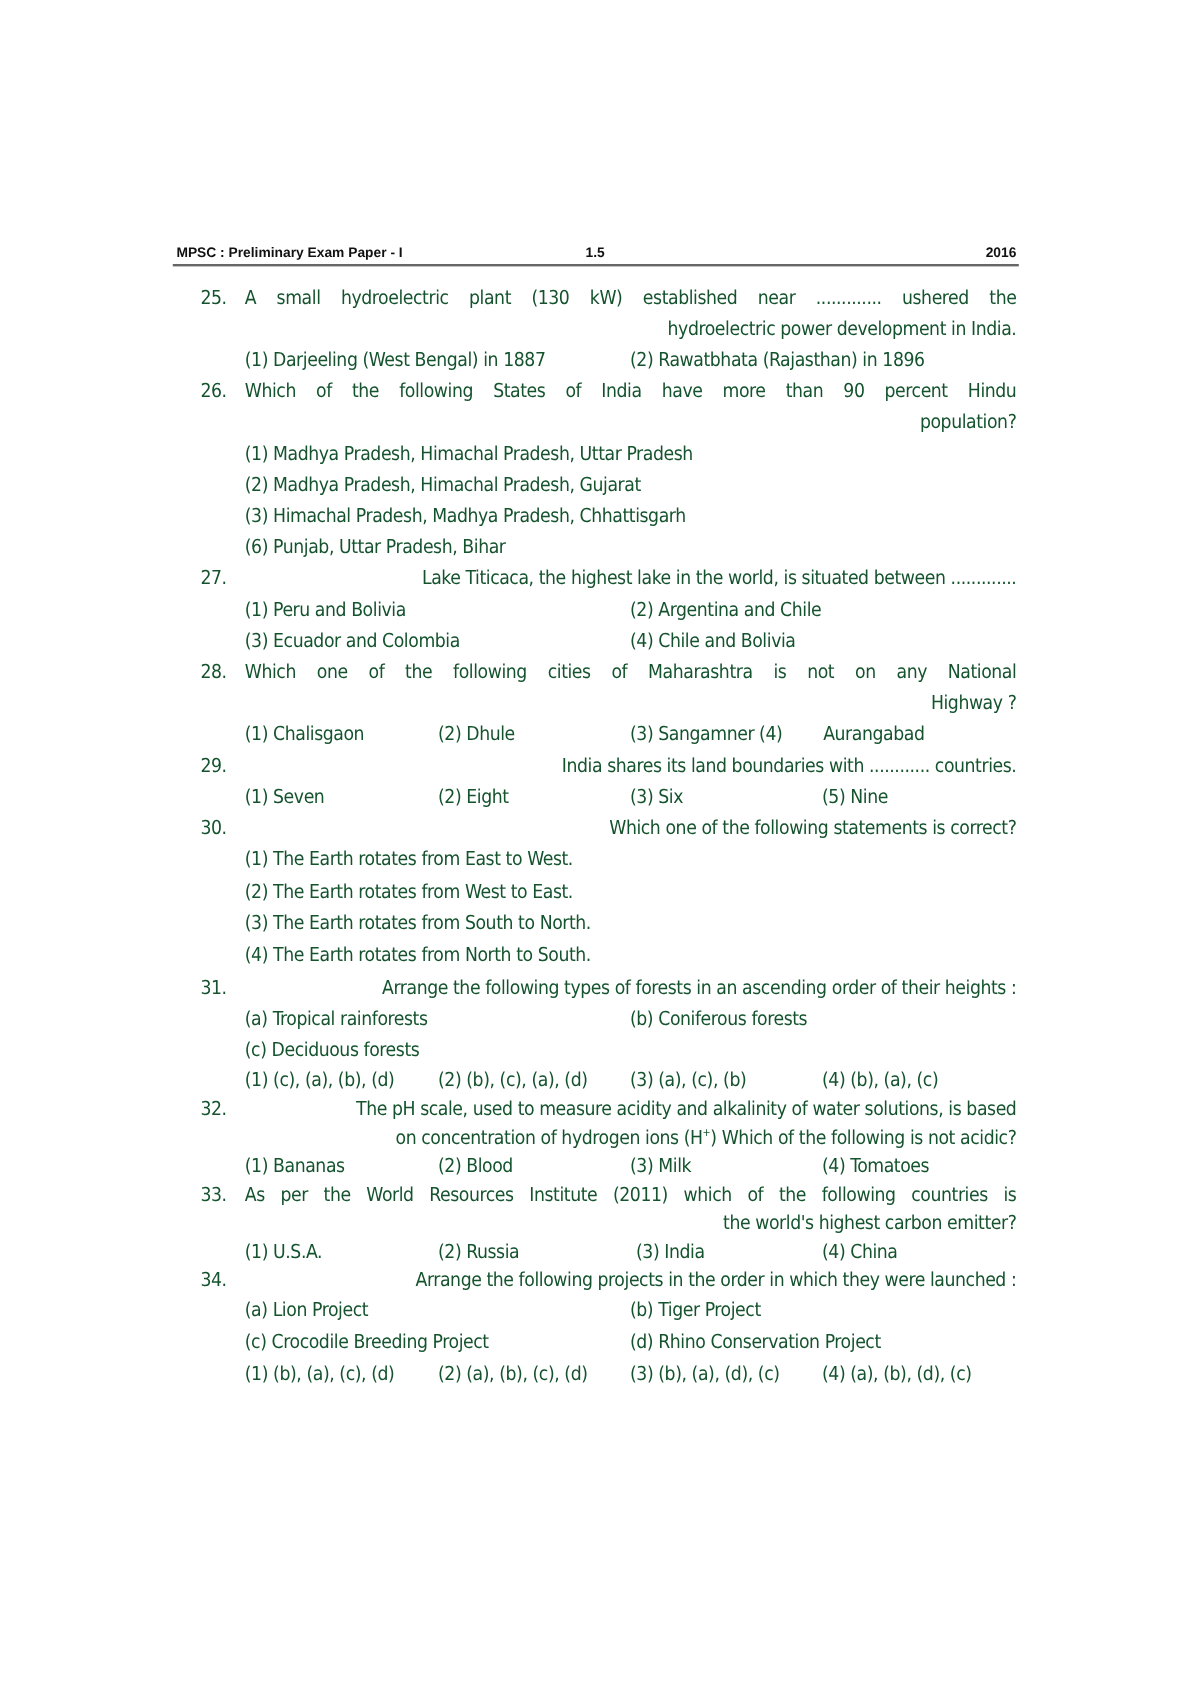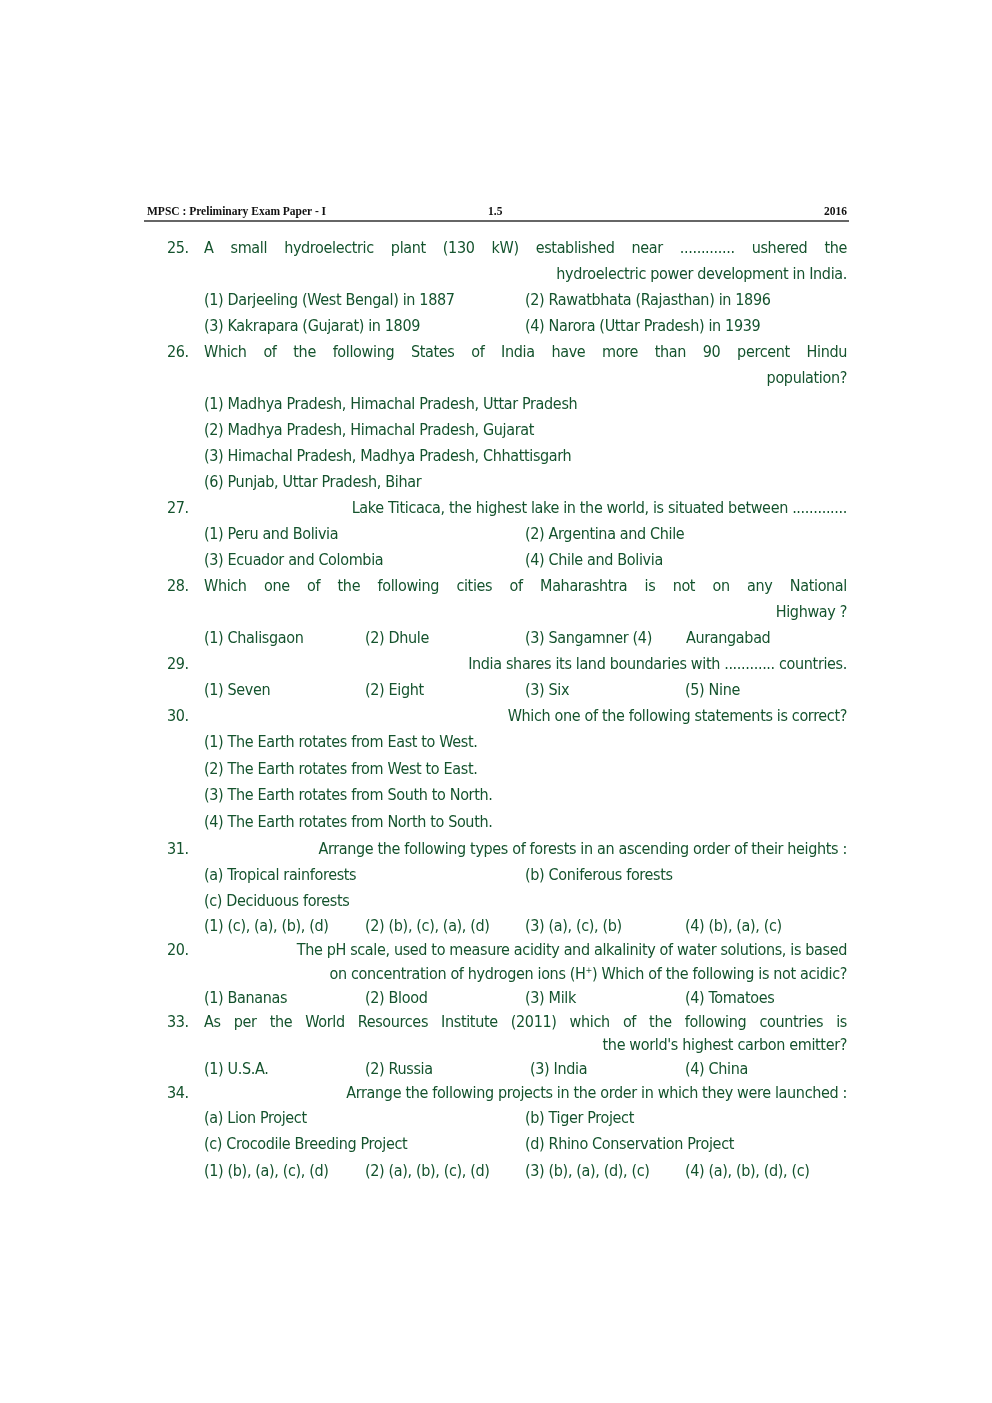--- a/index.html
+++ b/index.html
@@ -2,21 +2,21 @@
 <html><head>
 <meta charset="utf-8">
 <style>
   html, body { margin: 0; padding: 0; background: #ffffff; }
   body {
     width: 992px; height: 1403px; position: relative; overflow: hidden;
     font-family: "Liberation Sans", sans-serif; color: #111;
   }
   .header {
     position: absolute; left: 145px; top: 204px; width: 702px; height: 16px;
-    font-family: Liberation Serif, serif; font-weight: bold; font-size: 11.5px;
+    font-family: Liberation Sans, sans-serif; font-weight: bold; font-size: 11.5px;
     color: #111;
   }
   .header .left { position: absolute; left: 2px; top: 1px; }
   .header .center { position: absolute; left: 343px; top: 1px; }
   .header .right { position: absolute; right: 0; top: 1px; }
   .rule {
     position: absolute; left: 144px; top: 220px; width: 705px; height: 2px;
     background: #666;
   }
   .content {
@@ -51,24 +51,20 @@
       <span class="qnum">25.</span>
       <span class="qtext justify">A  small hydroelectric plant (130 kW) established near ............. ushered the</span>
     </div>
     <div class="qline">
         <span class="qtext">hydroelectric power development in India.</span>
       </div>
     <div class="qline">
       <span class="opt c1">(1)  Darjeeling (West Bengal) in 1887</span>
       <span class="opt c3">(2)  Rawatbhata (Rajasthan) in 1896</span>
     </div>
-    <div class="qline">
-      <span class="opt c1">(3)  Kakrapara (Gujarat) in 1809</span>
-      <span class="opt c3">(4)  Narora (Uttar Pradesh) in 1939</span>
-    </div>
   </div>
 
   <div class="q">
     <div class="qline">
       <span class="qnum">26.</span>
       <span class="qtext justify">Which of the following States of India have more than 90 percent Hindu</span>
     </div>
     <div class="qline">
         <span class="qtext">population?</span>
       </div>
@@ -164,21 +160,21 @@
     <div class="qline" style="height:24px;line-height:24px">
       <span class="opt c1">(1)  (c), (a), (b), (d)</span>
       <span class="opt c2">(2)  (b), (c), (a), (d)</span>
       <span class="opt c3">(3)  (a), (c), (b)</span>
       <span class="opt c4">(4)  (b), (a), (c)</span>
     </div>
   </div>
 
   <div class="q">
     <div class="qline" style="height:24px;line-height:24px">
-      <span class="qnum">20.</span>
+      <span class="qnum">32.</span>
       <span class="qtext">The pH scale, used to measure acidity and alkalinity of water solutions, is based</span>
     </div>
     <div class="qline" style="height:24px;line-height:24px">
       <span class="qtext"><span>on concentration of hydrogen ions (H</span><sup>+</sup><span>) Which of the following is not acidic?</span></span>
     </div>
     <div class="qline" style="height:24px;line-height:24px">
       <span class="opt c1">(1)  Bananas</span>
       <span class="opt c2">(2) Blood</span>
       <span class="opt c3">(3)  Milk</span>
       <span class="opt c4">(4) Tomatoes</span>

